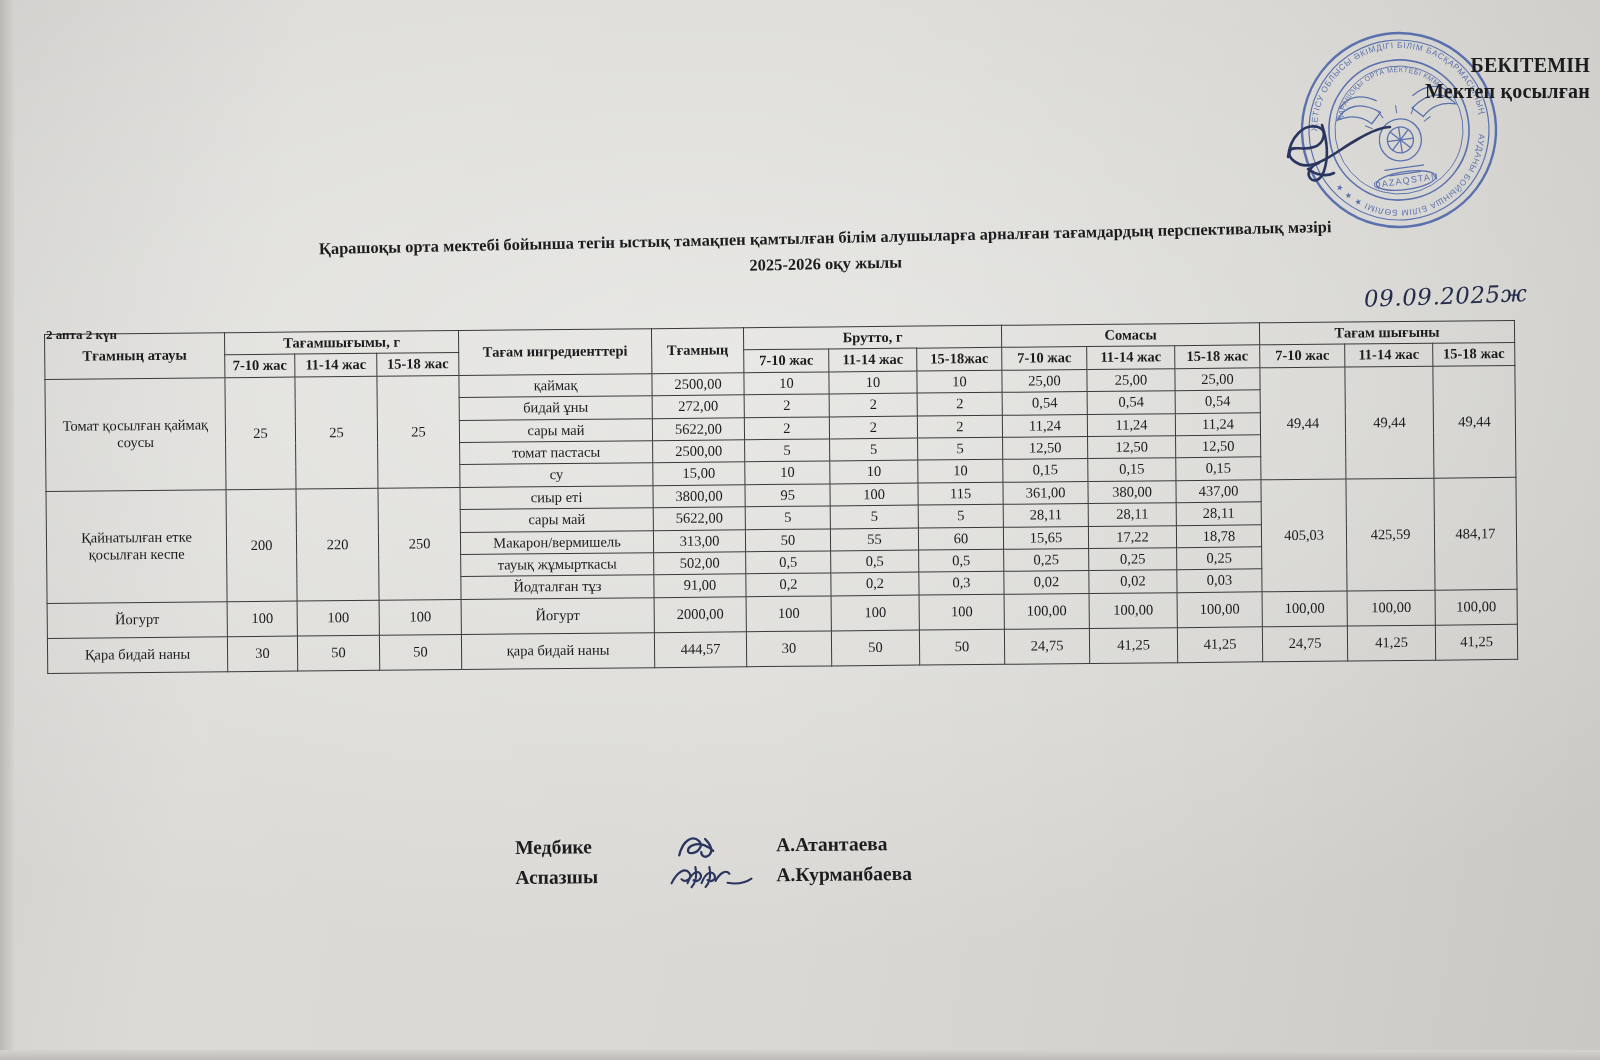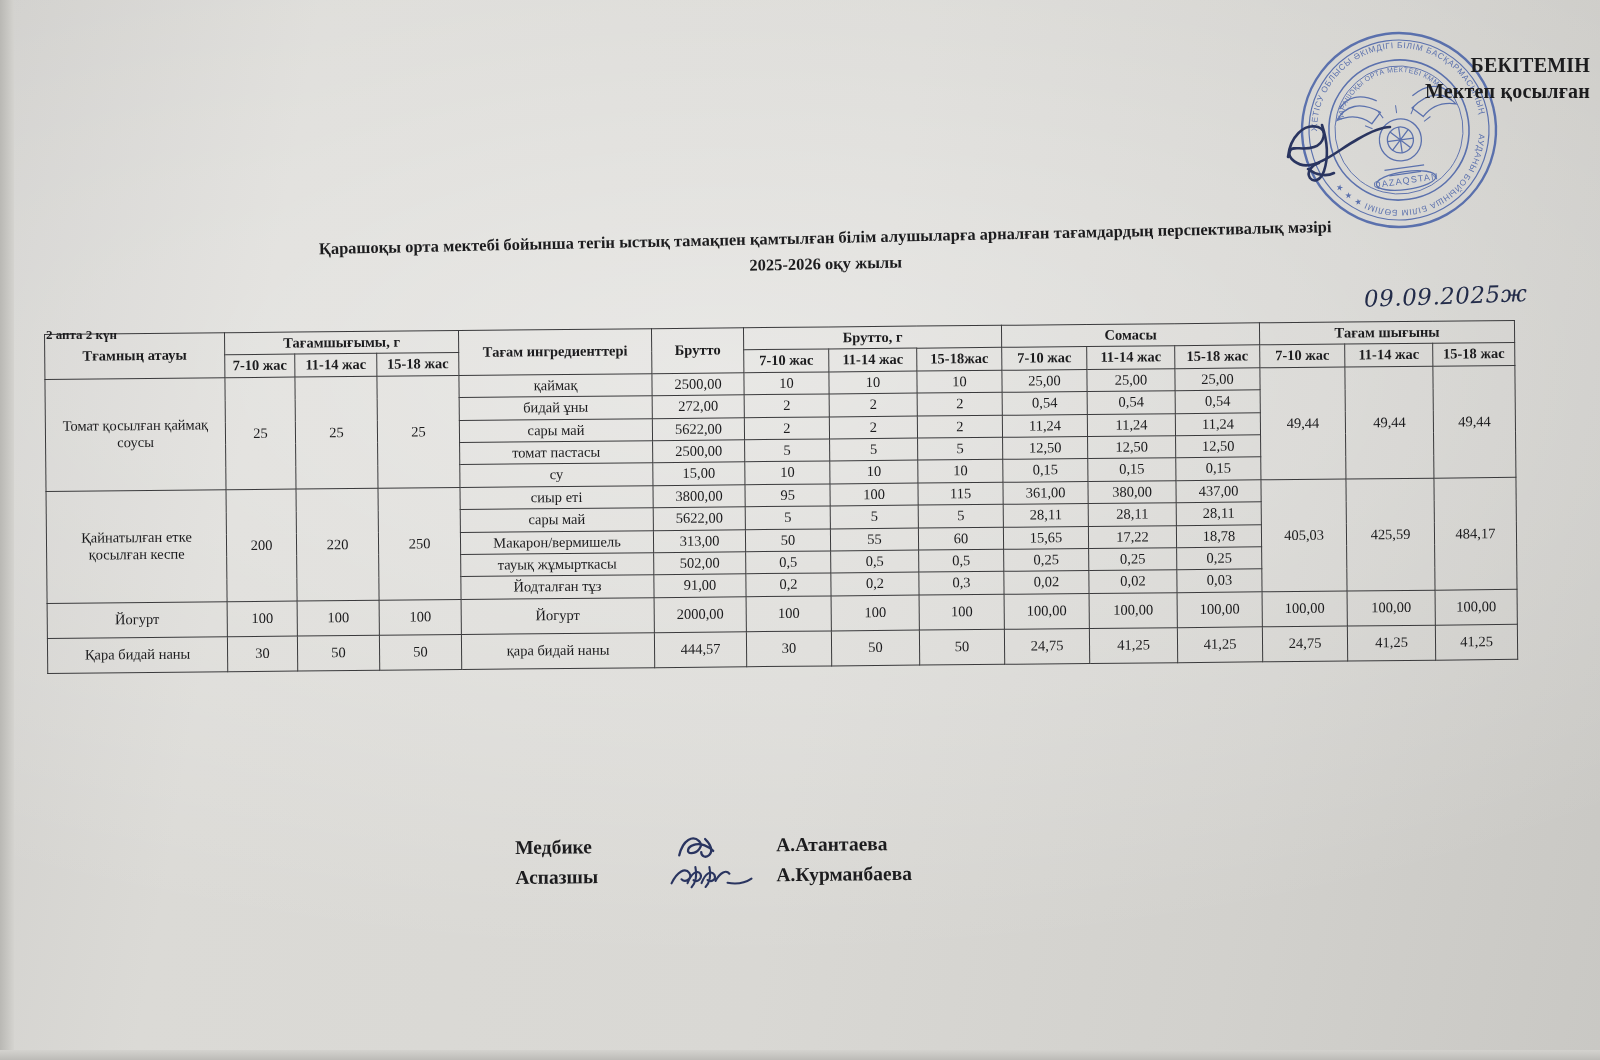--- a/index.html
+++ b/index.html
@@ -190,21 +190,21 @@
         <col style="width:85px">
       <col style="width:85px">
         <col style="width:88px">
         <col style="width:82px">
     </colgroup>
     <thead>
       <tr>
         <th rowspan="2">Тғамның атауы</th>
         <th colspan="3">Тағамшығымы, г</th>
         <th rowspan="2">Тағам ингредиенттері</th>
-        <th rowspan="2">Брутто</th>
+        <th rowspan="2">Тғамның</th>
         <th colspan="3">Брутто, г</th>
         <th colspan="3">Сомасы</th>
         <th colspan="3">Тағам шығыны</th>
       </tr>
       <tr>
         <th class="th-age">7-10 жас</th>
         <th class="th-age">11-14 жас</th>
         <th class="th-age">15-18 жас</th>
         <th class="th-age">7-10 жас</th>
         <th class="th-age">11-14 жас</th>

